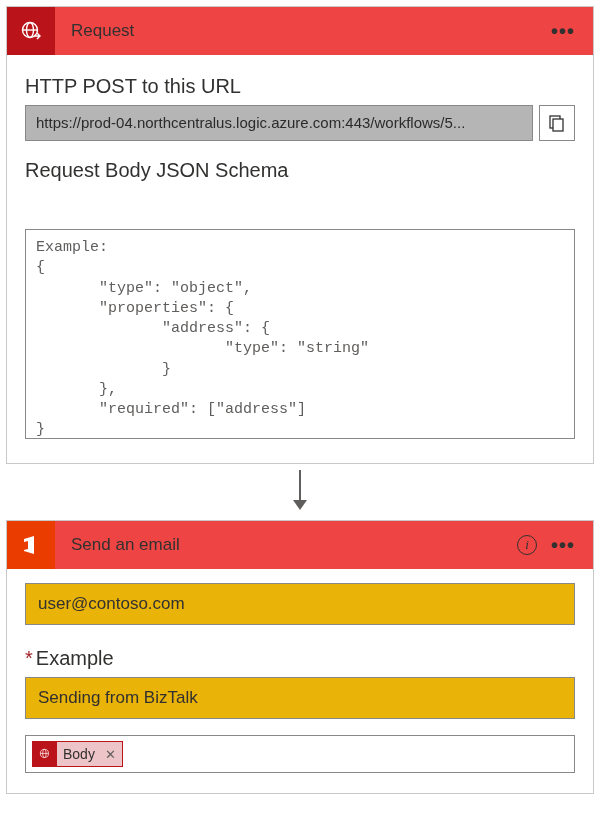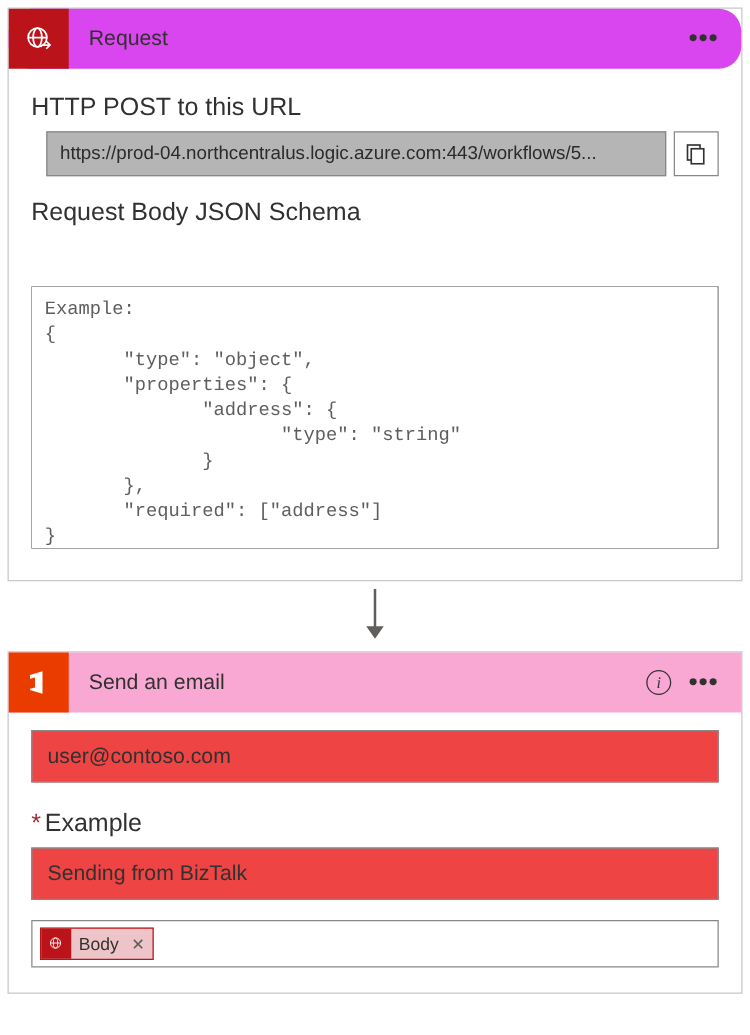--- a/index.html
+++ b/index.html
@@ -13,22 +13,22 @@
     .card {
       border: 1px solid #c8c8c8;
       margin: 6px;
       background: #fff;
     }
     .card-header {
       display: flex;
       align-items: center;
       height: 48px;
     }
-    .header-request { background: #d946ef; border-radius: 18px; }
-    .header-email { background: #f9a8d4; }
+    .header-request { background: #ef4444; }
+    .header-email { background: #ef4444; }
     .icon-box {
       width: 48px;
       height: 48px;
       display: flex;
       align-items: center;
       justify-content: center;
       flex-shrink: 0;
     }
     .icon-request { background: #ba141a; }
     .icon-email { background: #eb3c00; }
@@ -72,21 +72,20 @@
     .field-label {
       font-size: 20px;
       color: #323130;
       margin-bottom: 7px;
       margin-top: 6px;
     }
     .url-row {
       display: flex;
       gap: 6px;
       margin-bottom: 18px;
-      margin-left: 12px;
     }
     .url-input {
       flex: 1;
       background: #b5b5b5;
       border: 1px solid #8a8886;
       padding: 8px 10px;
       font-size: 15px;
       color: #2b2b2b;
       height: 36px;
       white-space: nowrap;
@@ -127,21 +126,21 @@
       color: #a4262c;
       margin-right: 3px;
     }
     .text-input {
       width: 100%;
       border: 1px solid #8a8886;
       padding: 10px 12px;
       font-size: 17px;
       color: #323130;
       margin-bottom: 16px;
-      background: #ef4444;
+      background: #eab308;
     }
     .body-chip-row {
       border: 1px solid #8a8886;
       padding: 5px 6px;
       background: #fff;
     }
     .body-chip {
       display: inline-flex;
       align-items: center;
       background: #edc4c7;

